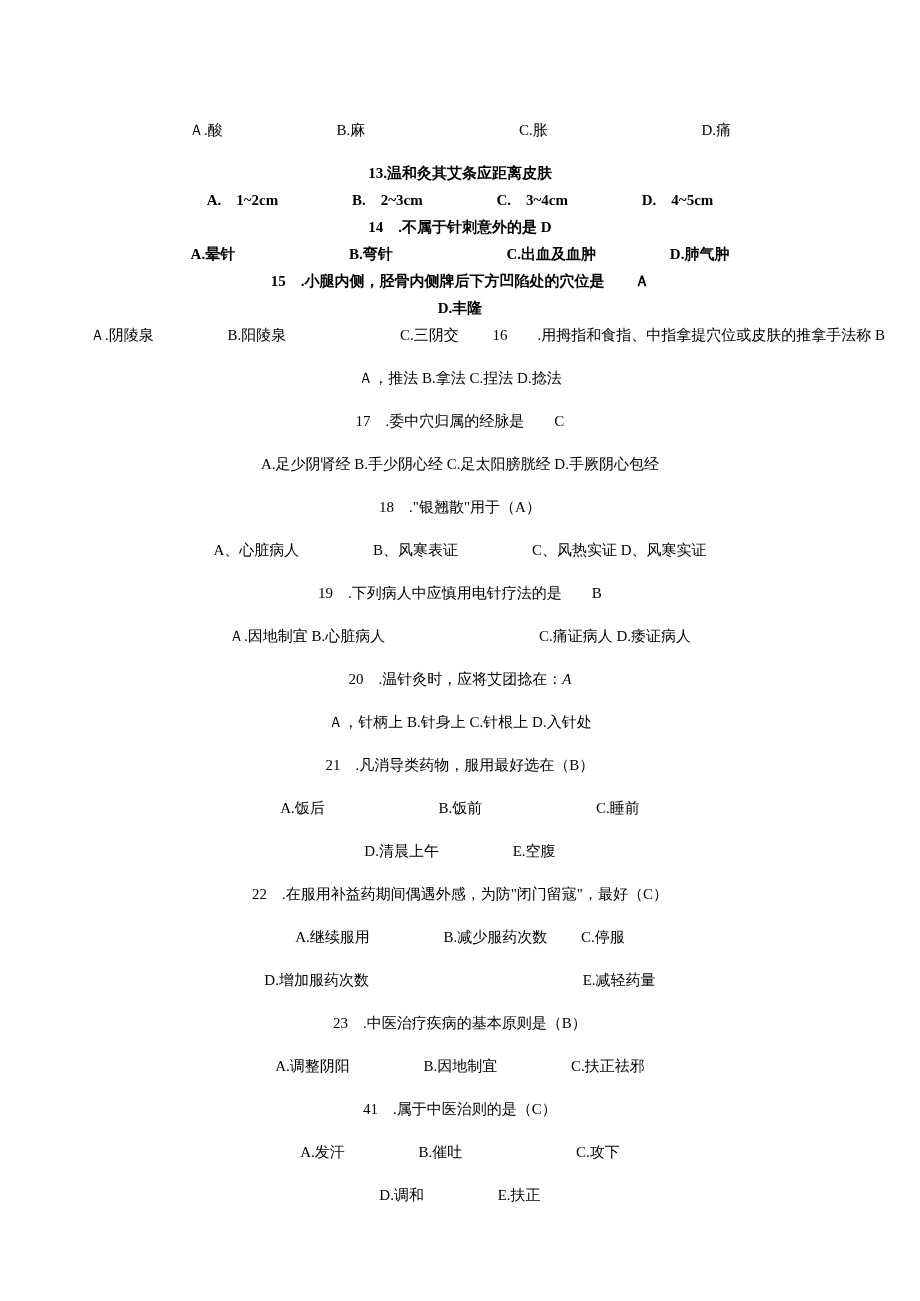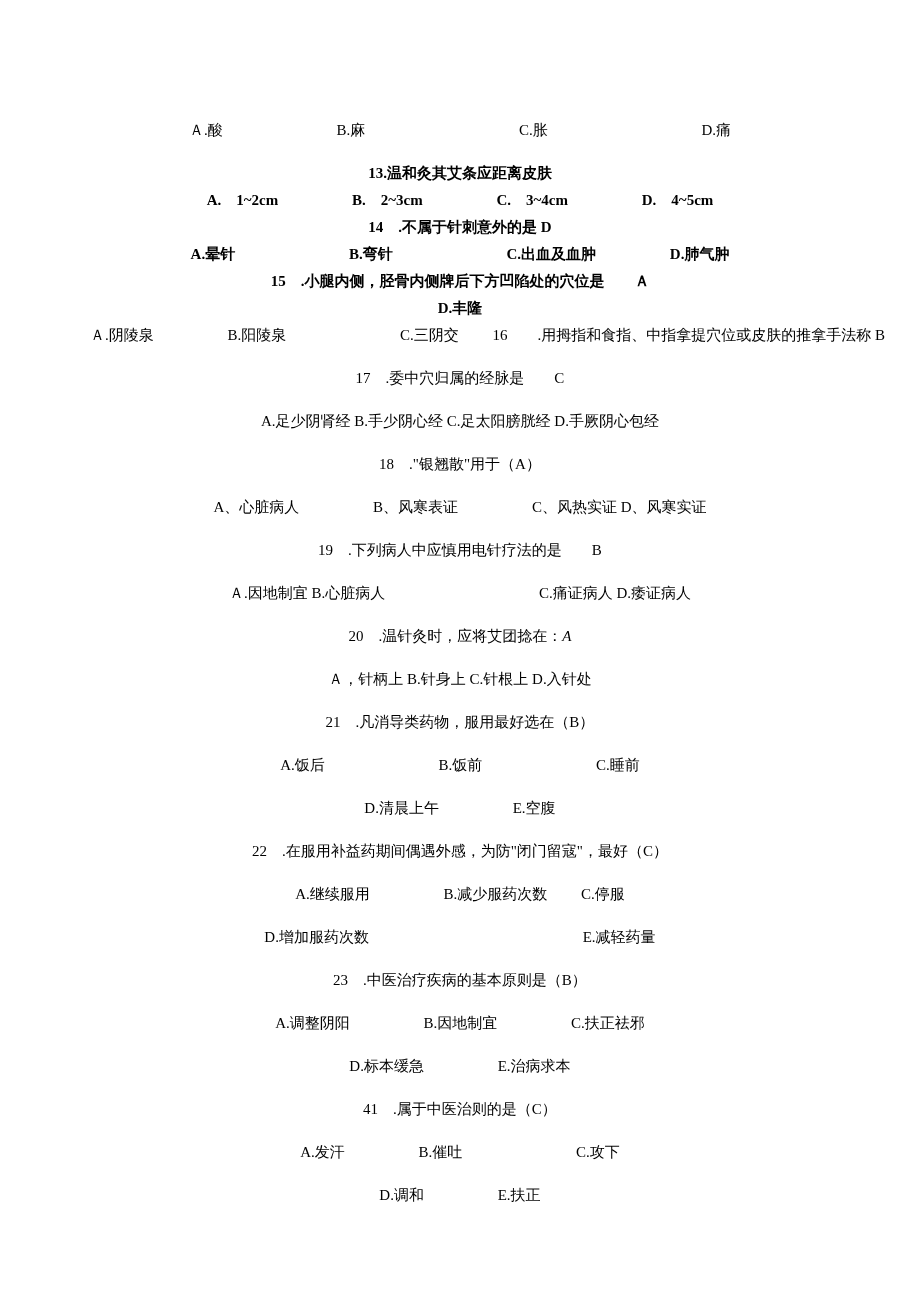--- a/index.html
+++ b/index.html
@@ -65,20 +65,21 @@
 
   <div class="line tight">15　.小腿内侧，胫骨内侧牌后下方凹陷处的穴位是　　Ａ</div>
   <div class="line tight">D.丰隆</div>
   <div class="line">
     <span class="opt">Ａ.阴陵泉</span><span class="gap-m"></span>
     <span class="opt">B.阳陵泉</span><span class="gap-l"></span>
     <span class="opt">C.三阴交</span><span class="gap-s"></span>
     <span class="opt">16　　.用拇指和食指、中指拿提穴位或皮肤的推拿手法称 B</span>
   </div>
 
+  <div class="line">Ａ，推法 B.拿法 C.捏法 D.捻法</div>
 
   <div class="line">17　.委中穴归属的经脉是　　C</div>
   <div class="line">A.足少阴肾经 B.手少阴心经 C.足太阳膀胱经 D.手厥阴心包经</div>
 
   <div class="line">18　."银翘散"用于（A）</div>
   <div class="line">
     <span class="opt">A、心脏病人</span><span class="gap-m"></span>
     <span class="opt">B、风寒表证</span><span class="gap-m"></span>
     <span class="opt">C、风热实证 D、风寒实证</span>
   </div>
@@ -115,24 +116,20 @@
     <span class="opt">D.增加服药次数</span><span style="display:inline-block;width:210px"></span>
     <span class="opt">E.减轻药量</span>
   </div>
 
   <div class="line">23　.中医治疗疾病的基本原则是（B）</div>
   <div class="line">
     <span class="opt">A.调整阴阳</span><span class="gap-m"></span>
     <span class="opt">B.因地制宜</span><span class="gap-m"></span>
     <span class="opt">C.扶正祛邪</span>
   </div>
-  <div class="line">
-    <span class="opt">D.标本缓急</span><span class="gap-m"></span>
-    <span class="opt">E.治病求本</span>
-  </div>
 
   <div class="line">41　.属于中医治则的是（C）</div>
   <div class="line">
     <span class="opt">A.发汗</span><span class="gap-m"></span>
     <span class="opt">B.催吐</span><span class="gap-l"></span>
     <span class="opt">C.攻下</span>
   </div>
   <div class="line">
     <span class="opt">D.调和</span><span class="gap-m"></span>
     <span class="opt">E.扶正</span>

